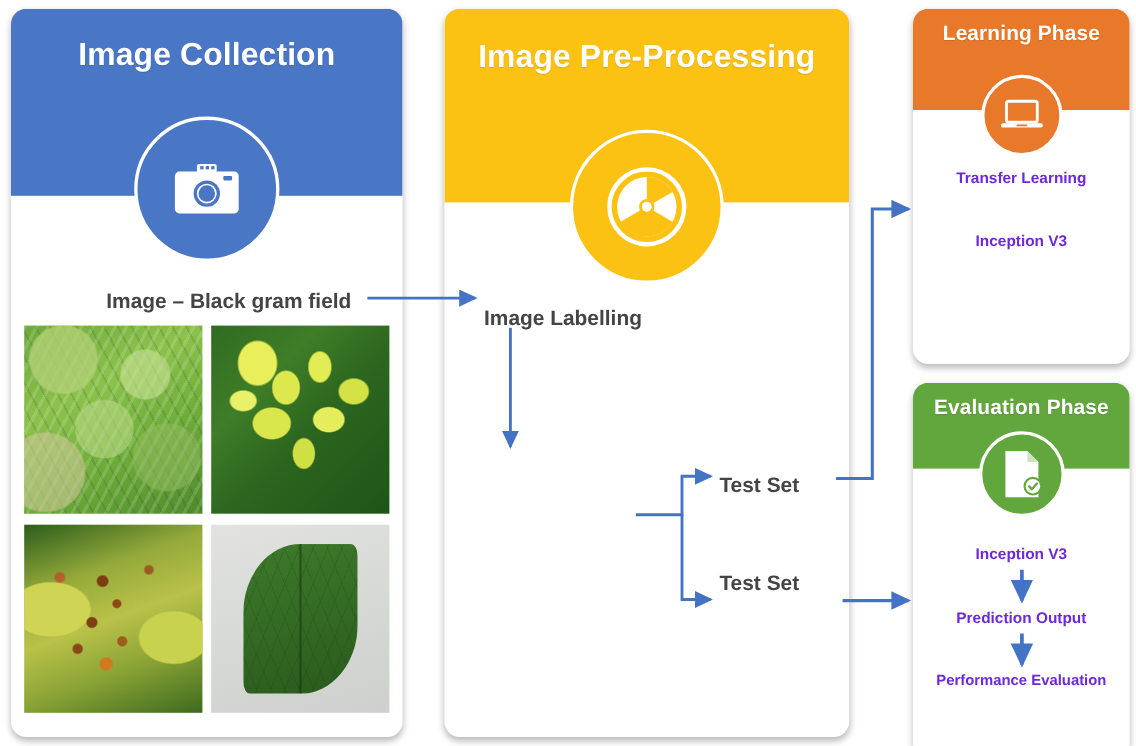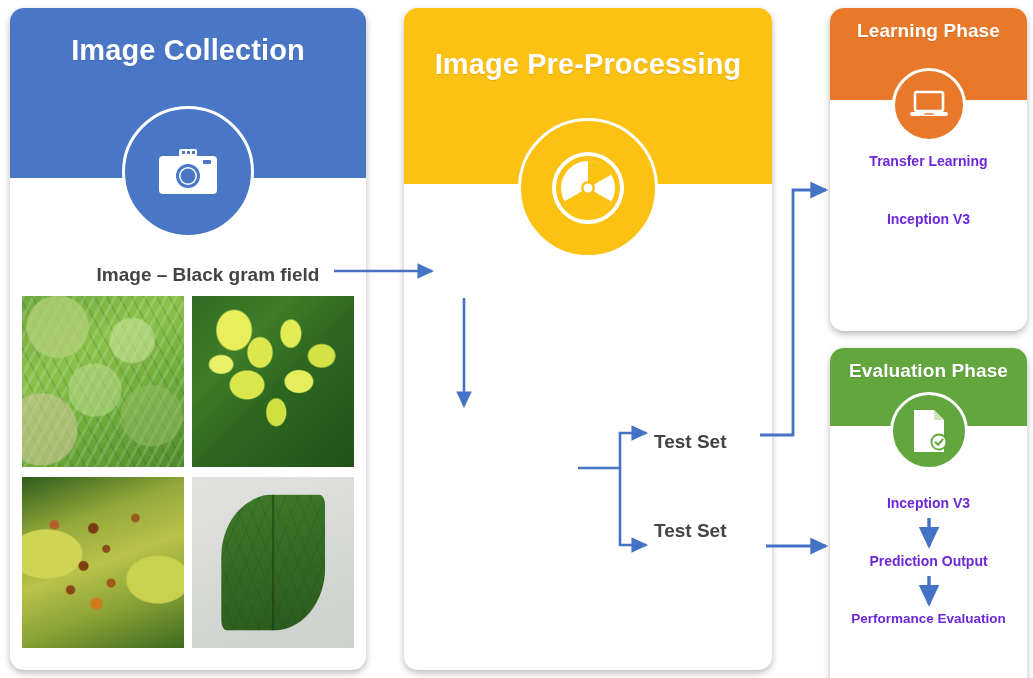--- a/index.html
+++ b/index.html
@@ -121,21 +121,21 @@
       linear-gradient(90deg, transparent 48.6%, rgba(20,50,14,.5) 49.4%, rgba(20,50,14,.5) 50.6%, transparent 51.4%),
       repeating-linear-gradient(68deg, rgba(25,60,18,.2) 0 1px, transparent 1px 12px),
       repeating-linear-gradient(112deg, rgba(25,60,18,.2) 0 1px, transparent 1px 12px),
       linear-gradient(165deg, #3e7a2a 0%, #356c24 45%, #2a5a1d 100%);
     border-radius: 50% 6% 50% 6% / 46% 8% 46% 8%;
   }
 
   
   #card-preprocess { left: 404px; top: 8px; width: 368px; height: 662px; }
   #card-preprocess .card-header { height: 176px; background: #FBC113; }
-  #card-preprocess .card-title { font-size: 29px; margin-top: 40px; }
+  #card-preprocess .card-title { font-size: 29px; margin-top: 28px; }
   #preprocess-badge {
     left: 50%; transform: translateX(-50%);
     top: 110px; width: 140px; height: 140px; background: #FBC113;
   }
   .node-label {
     position: absolute;
     color: #444444;
     font-weight: bold;
     font-size: 19px;
     line-height: 24px;
@@ -223,20 +223,21 @@
         <circle cx="44" cy="44" r="34" fill="none" stroke="#ffffff" stroke-width="4"></circle>
         <circle cx="44" cy="44" r="27" fill="#ffffff"></circle>
         <path d="M44 44 L44 17 A27 27 0 0 1 67.4 30.5 Z" fill="#FBC113"></path>
         <path d="M44 44 L67.4 57.5 A27 27 0 0 1 20.6 57.5 Z" fill="#FBC113"></path>
         <path d="M44 44 L20.6 30.5 A27 27 0 0 1 44 17 Z" fill="#FBC113" transform="rotate(240 44 44)"></path>
         <circle cx="44" cy="44" r="7" fill="#FBC113"></circle>
         <circle cx="44" cy="44" r="4.5" fill="#ffffff"></circle>
       </svg>
     </div>
 
+    <div class="node-label" id="lbl-image-labelling">Image Labelling</div>
 
 
     <div class="node-label" id="lbl-train-set">Test Set</div>
     <div class="node-label" id="lbl-test-set">Test Set</div>
   </div>
 
   <div class="card" id="card-learning">
     <div class="card-header">
       <span class="card-title">Learning Phase</span>
     </div>

